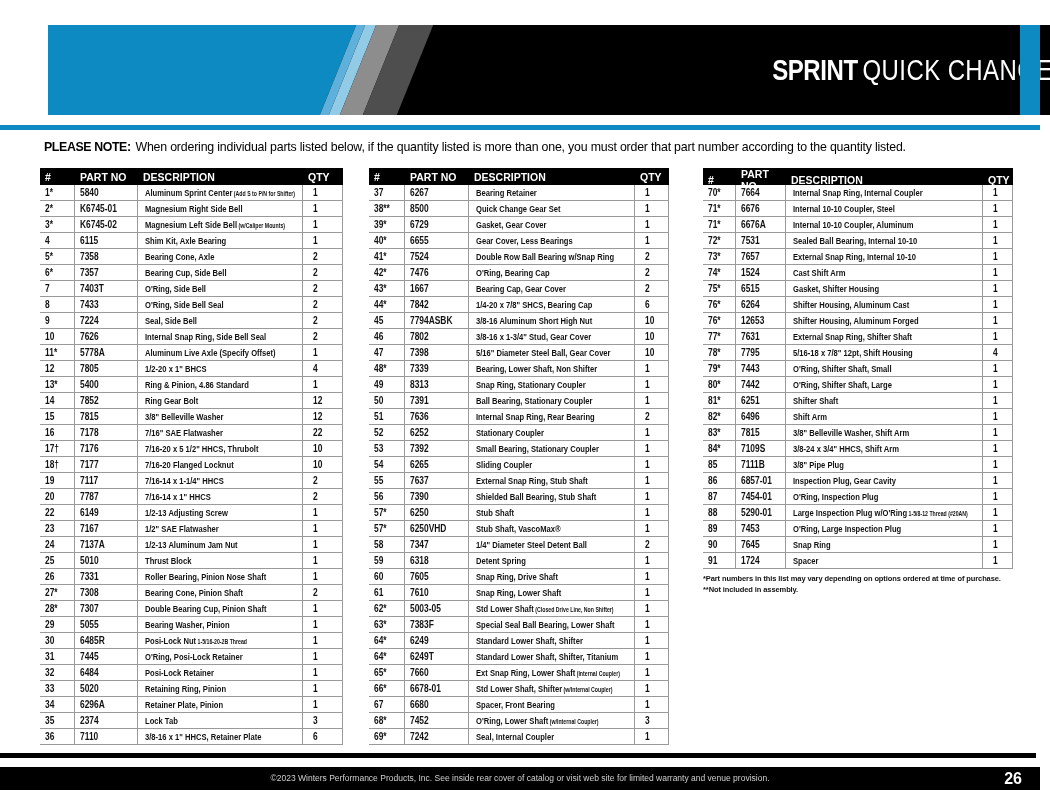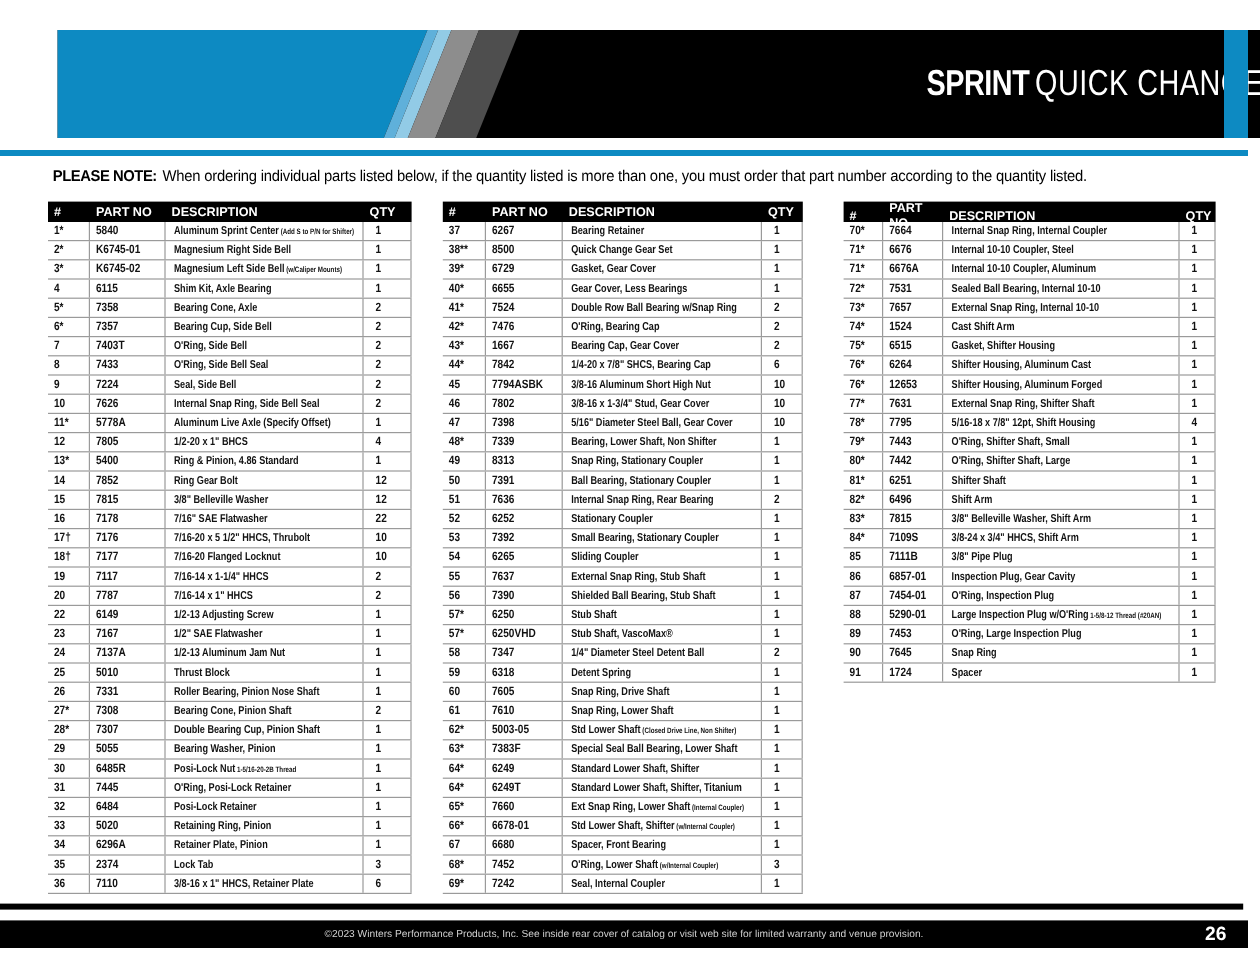--- a/index.html
+++ b/index.html
@@ -660,20 +660,24 @@
         <div class="td c3"><span class="cx">1</span></div>
       </div>
       <div class="trow">
         <div class="td c0"><span class="cx">91</span></div>
         <div class="td c1"><span class="cx">1724</span></div>
         <div class="td c2"><span class="cx">Spacer</span></div>
         <div class="td c3"><span class="cx">1</span></div>
       </div>
     </div>
 
+  <div class="footnotes">
+    <div>*Part numbers in this list may vary depending on options ordered at time of purchase.</div>
+    <div>**Not included in assembly.</div>
+  </div>
 
   <div class="foot-rule"></div>
   <div class="footer">
     <div class="copyright">©2023 Winters Performance Products, Inc. See inside rear cover of catalog or visit web site for limited warranty and venue provision.</div>
     <div class="pagenum">26</div>
   </div>
 
 </div>
 
 </body></html>

